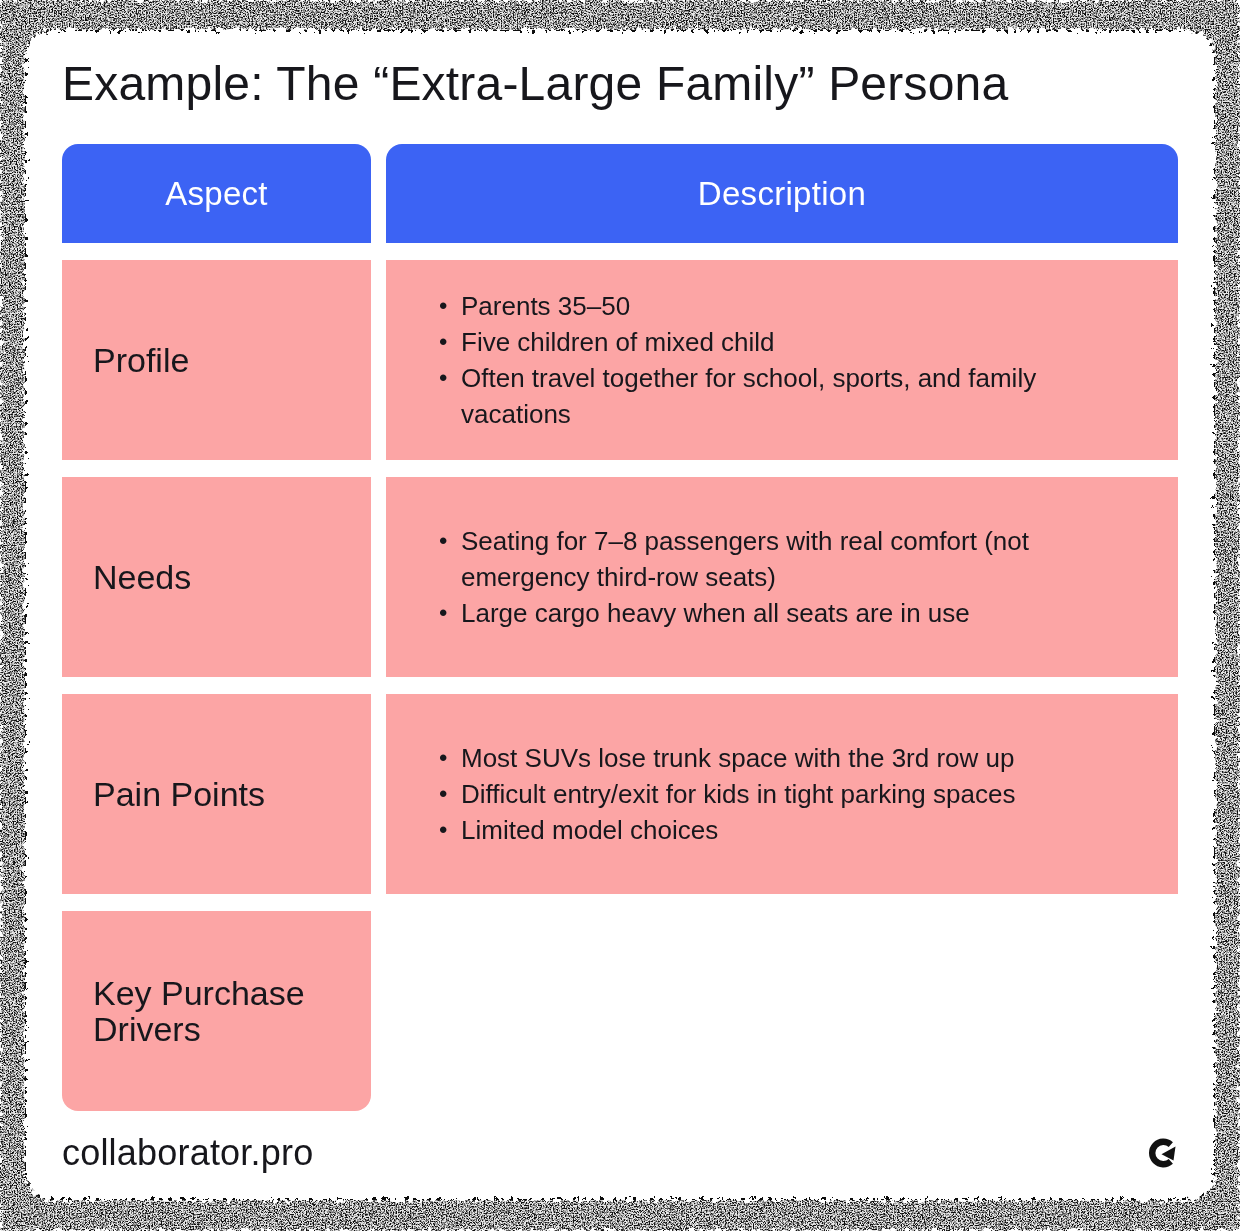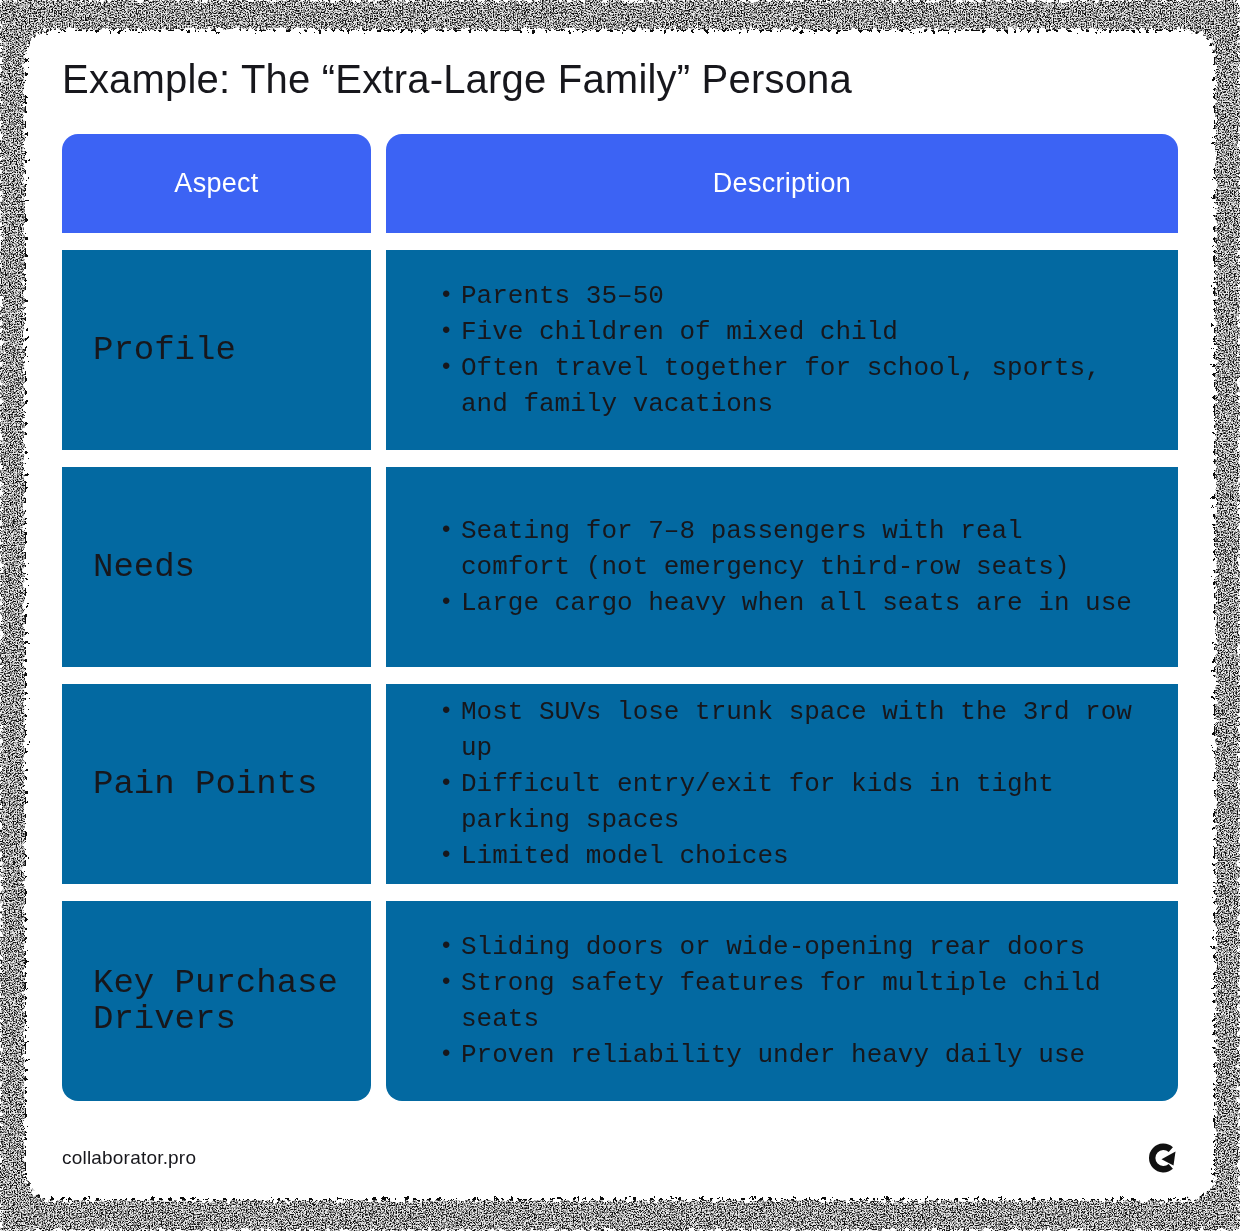--- a/index.html
+++ b/index.html
@@ -26,49 +26,49 @@
     background: #ffffff;
     border-radius: 26px;
     box-sizing: border-box;
     padding: 0 37px;
     z-index: 1;
   }
 
   .title {
     margin: 0;
     padding-top: 24px;
-    font-size: 40px;
+    font-size: 48px;
     line-height: 1.25;
     font-weight: 500;
     letter-spacing: 0.2px;
     color: #17171c;
   }
 
   
   .persona-table { margin-top: 30px; }
 
   .thead, .trow {
     display: grid;
     grid-template-columns: 309px 1fr;
     column-gap: 15px;
   }
   .thead { height: 99px; }
   .trow  { height: 200px; margin-top: 17px; }
 
   .th {
     background: #3c63f4;
     color: #ffffff;
-    font-size: 27px;
+    font-size: 33px;
     font-weight: 500;
     letter-spacing: 0.3px;
     border-radius: 16px 16px 0 0;
     display: flex; align-items: center; justify-content: center;
   }
 
-  .td { background: #0369a1; font-family: Liberation Mono, monospace; }
+  .td { background: #fca5a5; }
   .trow:last-child .td { border-radius: 0 0 16px 16px; }
 
   .aspect-cell {
     display: flex; align-items: center;
     box-sizing: border-box;
     padding-left: 31px; padding-right: 22px;
     font-size: 34px;
     line-height: 36px;
     color: #17171c;
   }
@@ -98,21 +98,21 @@
     font-size: 24px;
   }
 
   
   .footer {
     position: absolute;
     left: 37px; right: 37px; bottom: 26px;
     display: flex; align-items: center; justify-content: space-between;
   }
   .brand {
-    font-size: 19px;
+    font-size: 36px;
     color: #17171c;
     letter-spacing: 0.2px;
   }
   .logo { width: 32px; height: 32px; display: block; }
 </style>
 </head>
 <body>
 
 <svg class="noise-frame" width="1240" height="1231" viewBox="0 0 1240 1231" aria-hidden="true">
   <defs>
@@ -177,27 +177,20 @@
               <li class="bullet-item">Difficult entry/exit for kids in tight parking spaces</li>
               <li class="bullet-item">Limited model choices</li>
             </ul>
     </div>
   </div>
 
   <div class="trow">
     <div class="td aspect-cell">
       <span class="aspect-label">Key Purchase Drivers</span>
     </div>
-    <div class="td desc-cell">
-      <ul class="bullets">
-              <li class="bullet-item">Sliding doors or wide-opening rear doors</li>
-              <li class="bullet-item">Strong safety features for multiple child seats</li>
-              <li class="bullet-item">Proven reliability under heavy daily use</li>
-            </ul>
-    </div>
   </div>
 </div>
   </div>
 
   <div class="footer">
     <span class="brand">collaborator.pro</span>
     <svg class="logo" viewBox="0 0 32 32" aria-hidden="true">
       <path d="M 24.8 7.6 A 11.2 11.2 0 1 0 24.8 24.4" fill="none" stroke="#111111" stroke-width="6.4"></path>
       <polygon points="29.5,9.5 15.5,17.2 27.5,23.5" fill="#111111"></polygon>
     </svg>

